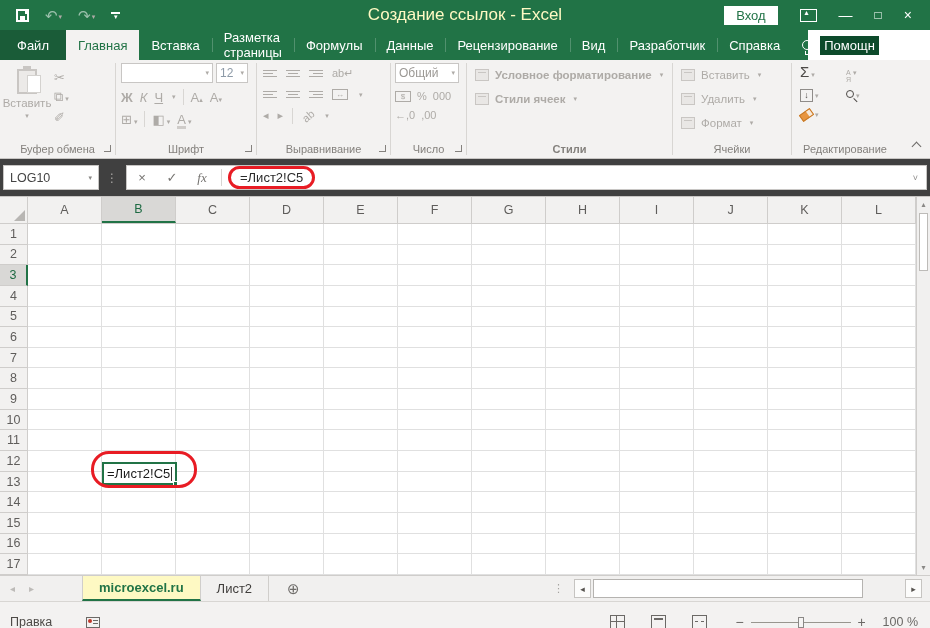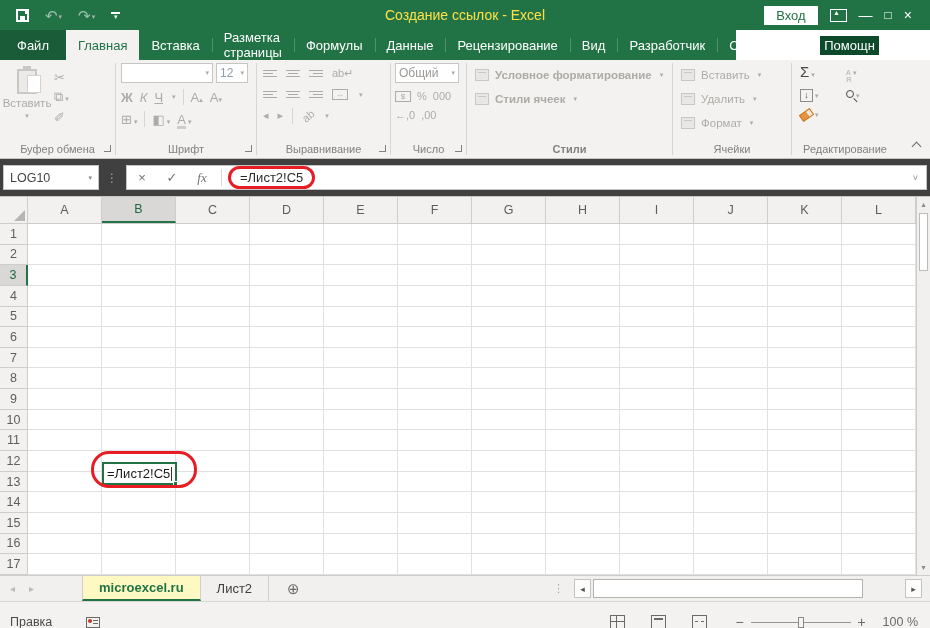--- a/index.html
+++ b/index.html
@@ -11,30 +11,30 @@
   .titlebar { position:absolute; top:0; left:0; width:930px; height:30px; background:var(--brand); display:flex; align-items:center; color:#fff; }
   .qat { display:flex; align-items:center; gap:16px; padding-left:16px; }
   .ic-save { width:13px; height:13px; border:2px solid #fff; position:relative; }
   .ic-save::after { content:""; position:absolute; left:2px; bottom:0; width:5px; height:4px; background:#fff; }
   .ic-save::before { content:""; position:absolute; left:2px; top:0; width:5px; height:3px; border-right:2px solid #fff; }
   .qbtn { color:rgba(255,255,255,.55); font-size:15px; line-height:1; }
   .qbtn .mini { font-size:7px; vertical-align:2px; margin-left:1px; }
   .qat-custom { display:inline-block; }
   .qat-custom .bar { display:block; width:9px; border-top:2px solid #fff; margin-bottom:1px; }
   .qat-custom .car { display:block; font-size:7px; color:#fff; line-height:4px; text-align:center; }
-  .win-title { position:absolute; left:50%; transform:translateX(-50%); font-size:14px; color:#fde047; white-space:nowrap; }
-  .tbr { margin-left:auto; display:flex; align-items:center; gap:12px; padding-right:18px; }
+  .win-title { position:absolute; left:50%; transform:translateX(-50%); font-size:17px; color:#fef9c3; white-space:nowrap; }
+  .tbr { margin-left:auto; display:flex; align-items:center; gap:22px; padding-right:18px; }
   .signin { background:#fff; color:var(--brand); font-size:13px; padding:2px 12px; border:none; cursor:pointer; }
   .ic-ribopts { width:17px; height:13px; border:1px solid #fff; position:relative; }
   .ic-ribopts::before { content:"▴"; position:absolute; top:-2px; left:4px; font-size:8px; color:#fff; }
   .winctl { color:#fff; font-size:14px; line-height:1; }
   .winctl.max { font-size:12px; }
 
   
-  .tabrow { position:absolute; top:30px; left:0; width:736px; height:30px; background:var(--brand); display:flex; align-items:stretch; color:#fff; }
+  .tabrow { position:absolute; top:30px; left:0; width:808px; height:30px; background:var(--brand); display:flex; align-items:stretch; color:#fff; }
   .ftab { background:var(--brandDark); padding:0 17px; display:flex; align-items:center; font-size:13px; }
   .rtabs { display:flex; align-items:stretch; }
   .rtab { padding:0 12px; display:flex; align-items:center; font-size:13px; position:relative; }
   .rtab:not(.active)+.rtab:not(.active)::before { content:""; position:absolute; left:0; top:8px; height:14px; border-left:1px solid rgba(255,255,255,.22); }
   .rtab.active { background:var(--ribbonBg); color:var(--brand); }
   .tellme { display:flex; align-items:center; gap:8px; margin-left:10px; }
   .ic-bulb { width:10px; height:10px; border:1.5px solid #fff; border-radius:50%; position:relative; display:inline-block; }
   .ic-bulb::after { content:""; position:absolute; left:2px; top:10px; width:3px; height:3px; border-bottom:1.5px solid #fff; border-left:1.5px solid #fff; border-right:1.5px solid #fff; }
   .tellme-text { background:var(--tellmeSel); padding:2px 4px; font-size:13px; }
   .share { display:flex; align-items:center; gap:7px; margin-left:26px; font-size:13px; }

